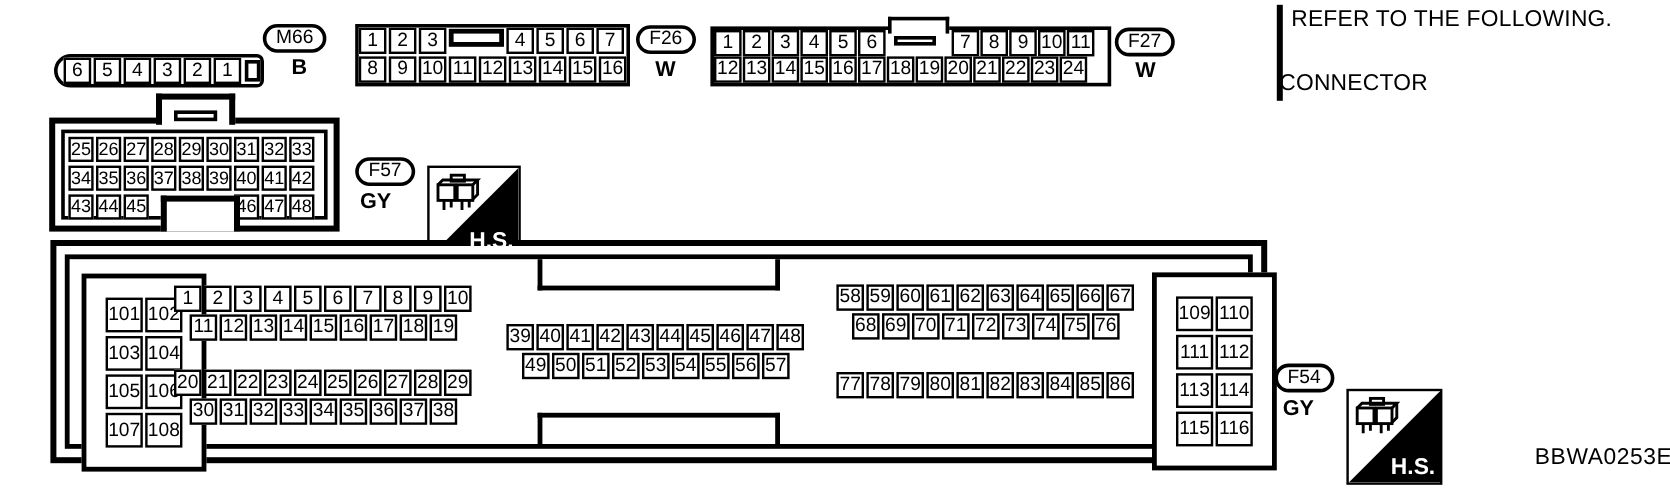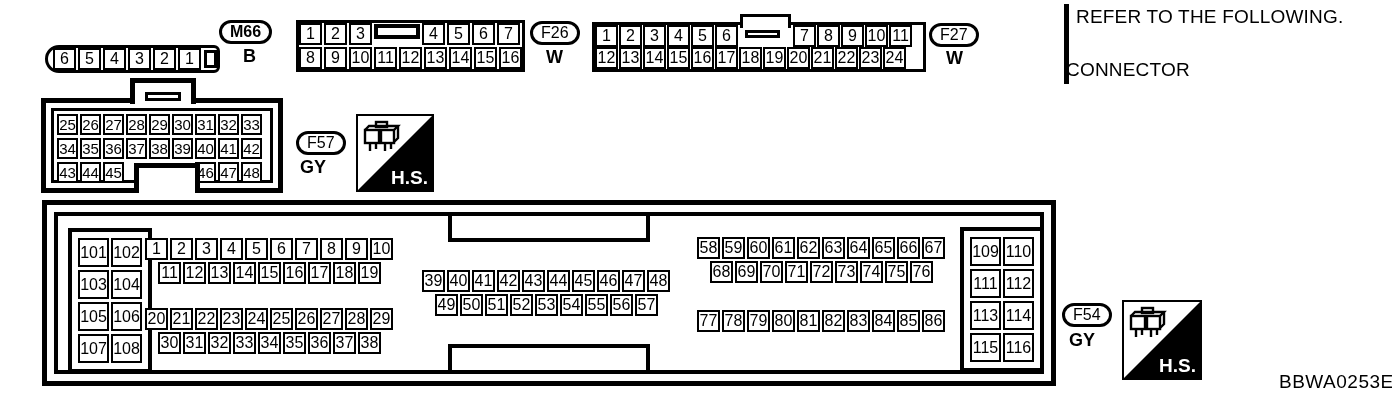--- a/index.html
+++ b/index.html
@@ -10,21 +10,21 @@
   
   .cells{display:flex;gap:2px;}
   .cell{box-sizing:content-box;min-width:19px;height:18px;border:2px solid #000;
         display:flex;align-items:center;justify-content:center;
         font-size:16px;line-height:1;background:#fff;flex:none;}
   .sm{min-width:17px;height:17px;font-size:15px;}
   .gcell{box-sizing:content-box;width:27px;height:25px;border:2px solid #000;
          display:flex;align-items:center;justify-content:center;
          font-size:16px;line-height:1;background:#fff;}
   .grid8{display:grid;grid-template-columns:repeat(2,max-content);
-         gap:3px 2px;border:4px solid #000;padding:6px;width:max-content;background:#fff;}
+         gap:3px 2px;border:4px solid #000;padding:16px;width:max-content;background:#fff;}
   .pingroup .row2{margin-top:2px;margin-left:13px;}
 
   
   .oval{box-sizing:content-box;height:18px;border:3px solid #000;border-radius:13px;
         padding:0 8px;display:flex;align-items:center;justify-content:center;
         font-size:16px;line-height:1;background:#fff;}
   .code{font-size:18px;font-weight:bold;line-height:1;}
 
   
   .m66-body{left:45px;top:45px;width:164px;height:22px;border:3px solid #000;
@@ -63,21 +63,21 @@
   
   .f54-box{left:42px;top:200px;width:1014px;height:186px;border:5px solid #000;
            padding:7px;box-sizing:border-box;background:#fff;}
   .f54-inner{box-sizing:border-box;border:4px solid #000;width:100%;height:100%;position:relative;}
   .slot-top{position:absolute;left:390px;top:0;width:194px;height:22px;
             border:4px solid #000;border-top:none;background:#fff;}
   .slot-bot{position:absolute;left:390px;bottom:0;width:194px;height:22px;
             border:4px solid #000;border-bottom:none;background:#fff;}
 
   
-  .hs{width:74px;height:74px;border:2px solid #000;background:#fff;position:absolute;}
+  .hs{width:74px;height:74px;border:2px solid #000;background:#fff;position:absolute;margin-top:24px;}
   .hs-tri{position:absolute;inset:0;background:#000;
           clip-path:polygon(100% 0,100% 100%,0 100%);}
   .hs-text{position:absolute;right:4px;bottom:3px;color:#fff;font-size:19px;
            font-weight:bold;z-index:2;line-height:1;}
   .hs-glyph{position:absolute;left:4px;top:4px;z-index:1;}
 
   
   .note-bar{left:1064px;top:4px;width:5px;height:80px;background:#000;}
   .note-line{font-size:19px;line-height:1;letter-spacing:0.2px;white-space:nowrap;}
   .note-row{display:flex;align-items:center;gap:6px;}
@@ -92,21 +92,21 @@
     <div class="cells">
         <div class="cell">6</div>
         <div class="cell">5</div>
         <div class="cell">4</div>
         <div class="cell">3</div>
         <div class="cell">2</div>
         <div class="cell">1</div>
       </div>
     <div class="m66-tab"></div>
   </div>
-  <div class="abs oval" style="left:219px;top:20px;font-weight:bold;">M66</div>
+  <div class="abs oval" style="left:219px;top:20px;">M66</div>
   <div class="abs code" style="left:243px;top:47px;">B</div>
 
   <div class="abs f26-box">
     <div class="pin-row">
       <div class="cells">
           <div class="cell">1</div>
           <div class="cell">2</div>
           <div class="cell">3</div>
         </div>
       <div class="f26-key"></div>

